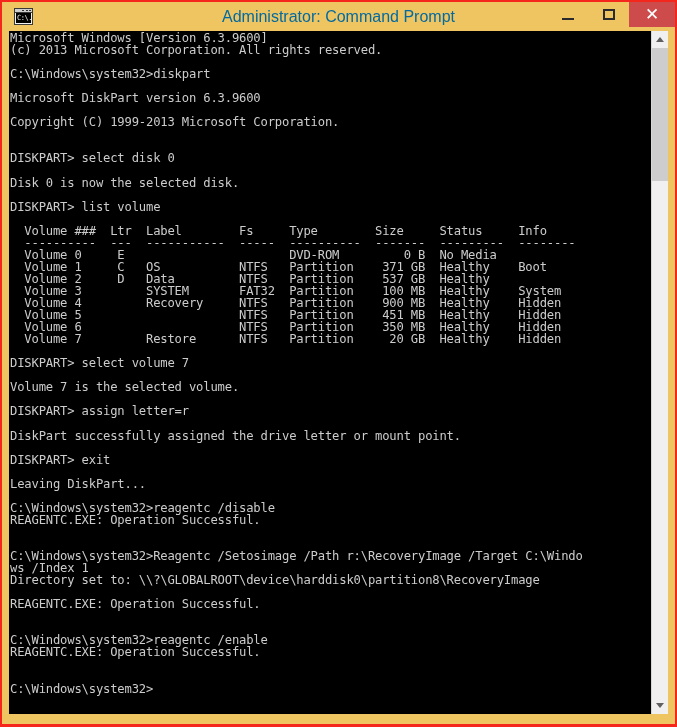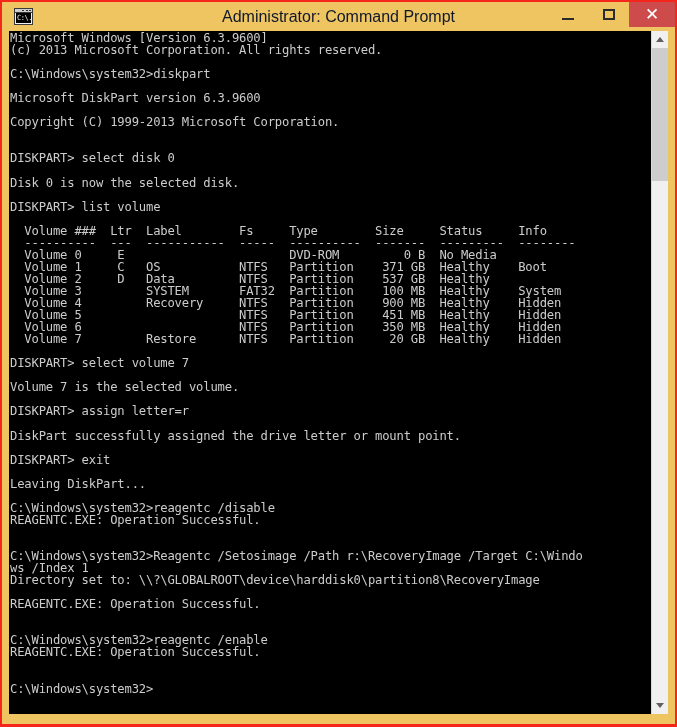--- a/index.html
+++ b/index.html
@@ -77,21 +77,21 @@
   }
   #titlebar-title {
     position: absolute;
     left: 0; top: 0;
     width: 673px;
     height: 29px;
     line-height: 29px;
     text-align: center;
     font-family: "Liberation Sans", sans-serif;
     font-size: 16px;
-    color: #0f172a;
+    color: #0369a1;
     white-space: nowrap;
     pointer-events: none;
   }
 
   
   .winbtn {
     position: absolute;
     top: 0;
     height: 25px;
     width: 41px;

